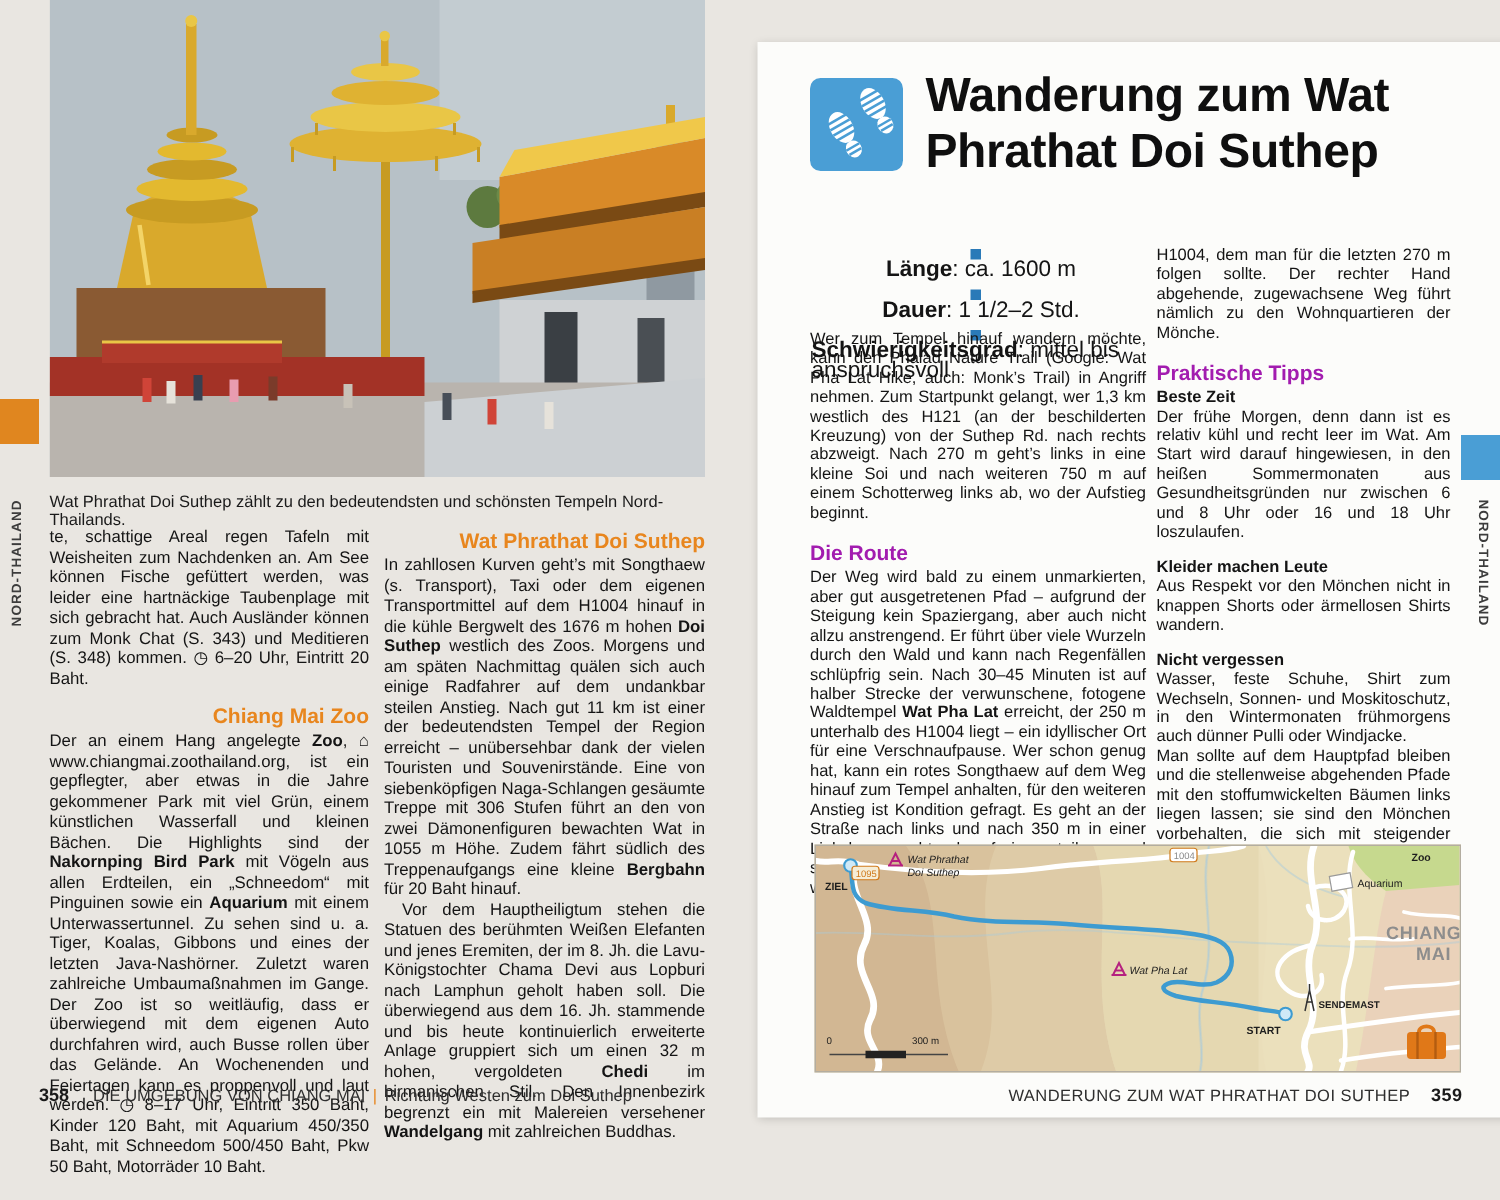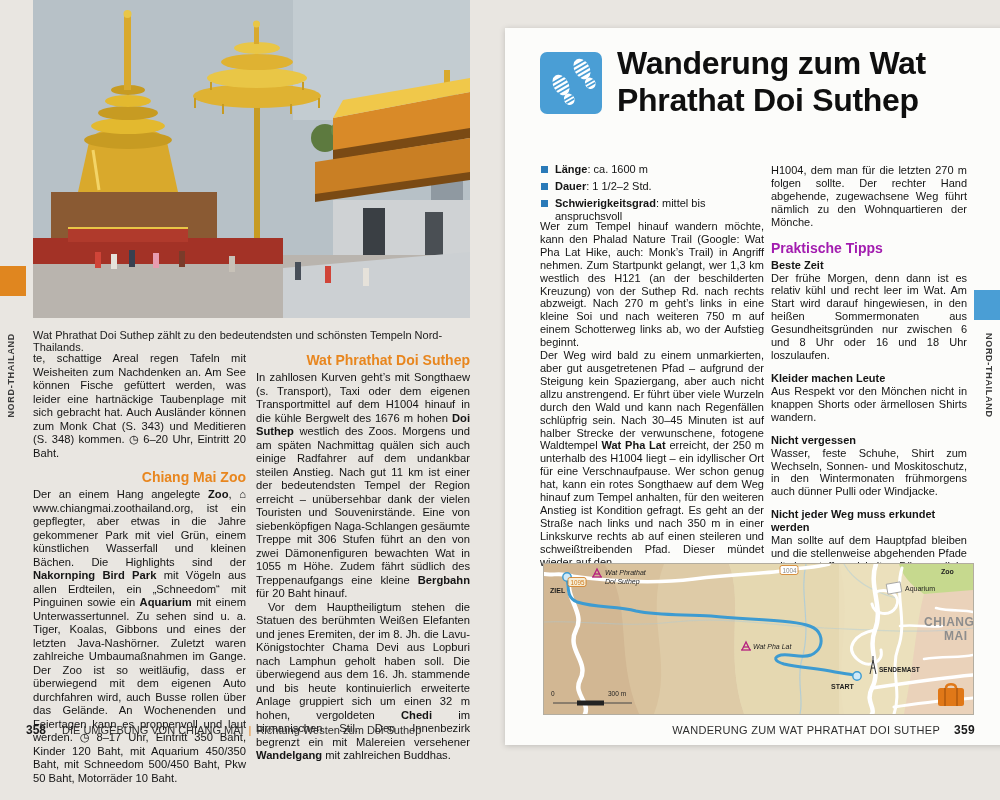--- a/index.html
+++ b/index.html
@@ -25,21 +25,21 @@
                font-size:9px;font-weight:bold;color:#3c3c3c;letter-spacing:.7px;}
   .tab-right{position:absolute;right:0;top:290px;width:26px;height:30px;background:#4a9ed5;}
   .vlabel-right{position:absolute;right:6px;top:333px;writing-mode:vertical-rl;
                font-size:9px;font-weight:bold;color:#3c3c3c;letter-spacing:.7px;}
   
   .rp{position:absolute;left:505px;top:28px;width:530px;height:717px;background:#fcfcfa;
       box-shadow:0 1px 6px rgba(0,0,0,.18);}
   .rp-icon{position:absolute;left:35px;top:24px;width:62px;height:62px;}
   .rp-title{position:absolute;left:112px;top:17px;font-size:32px;font-weight:bold;line-height:37px;color:#0f0f0f;letter-spacing:-.3px;}
   .info{position:absolute;left:36px;top:135px;width:226px;}
-  .info-row{display:flex;align-items:flex-start;margin-bottom:4px;font-size:11px;line-height:13px;}
+  .info-row{display:flex;align-items:center;margin-bottom:4px;font-size:15px;line-height:13px;flex-direction:column;}
   .sq{width:7px;height:7px;background:#2a7ab8;margin:3px 7px 0 0;flex:none;}
   .rp-col1{position:absolute;left:35px;top:192px;width:224px;}
   .rp-col2{position:absolute;left:266px;top:136px;width:196px;}
   .rp p.body{font-size:11px;line-height:12.9px;}
   .h-blue{color:#a21caf;font-size:14px;font-weight:bold;margin:11px 0 3px 0;}
   .tip-h{font-size:11px;font-weight:bold;margin:10px 0 0 0;line-height:13px;}
   .map{position:absolute;left:38px;top:535px;width:429px;height:150px;border:1px solid #b3ada0;background:#e7dcba;}
   .footer-right{position:absolute;right:25px;top:723px;font-size:11px;color:#2e2e2e;text-align:right;white-space:nowrap;letter-spacing:.3px;}
   .footer-right .fpage{margin:0 0 0 14px;text-align:right;}
 </style>
@@ -177,33 +177,33 @@
         <span><span class="b">Dauer</span><span>: 1 1/2–2 Std.</span></span>
       </div>
       <div class="info-row">
         <span class="sq"></span>
         <span><span class="b">Schwierigkeitsgrad</span><span>: mittel bis anspruchsvoll</span></span>
       </div>
     </div>
 
     <div class="rp-col1">
       <p class="body">Wer zum Tempel hinauf wandern möchte, kann den Phalad Nature Trail (Google: Wat Pha Lat Hike, auch: Monk’s Trail) in Angriff nehmen. Zum Startpunkt gelangt, wer 1,3 km westlich des H121 (an der beschilderten Kreuzung) von der Suthep Rd. nach rechts abzweigt. Nach 270 m geht’s links in eine kleine Soi und nach weiteren 750 m auf einem Schotterweg links ab, wo der Aufstieg beginnt.</p>
+      <h3 class="h-blue">Die Route</h3>
       <p class="body"><span>Der Weg wird bald zu einem unmarkierten, aber gut ausgetretenen Pfad – aufgrund der Steigung kein Spaziergang, aber auch nicht allzu anstrengend. Er führt über viele Wurzeln durch den Wald und kann nach Regenfällen schlüpfrig sein. Nach 30–45 Minuten ist auf halber Strecke der verwunschene, fotogene Waldtempel </span><span class="b">Wat Pha Lat</span><span> erreicht, der 250 m unterhalb des H1004 liegt – ein idyllischer Ort für eine Verschnaufpause. Wer schon genug hat, kann ein rotes Songthaew auf dem Weg hinauf zum Tempel anhalten, für den weiteren Anstieg ist Kondition gefragt. Es geht an der Straße nach links und nach 350 m in einer Linkskurve rechts ab auf einen steileren und schweißtreibenden Pfad. Dieser mündet wieder auf den</span></p>
     </div>
 
     <div class="rp-col2">
       <p class="body">H1004, dem man für die letzten 270 m folgen sollte. Der rechter Hand abgehende, zugewachsene Weg führt nämlich zu den Wohnquartieren der Mönche.</p>
       <h3 class="h-blue">Praktische Tipps</h3>
       <p class="tip-h" style="margin-top:0">Beste Zeit</p>
       <p class="body">Der frühe Morgen, denn dann ist es relativ kühl und recht leer im Wat. Am Start wird darauf hingewiesen, in den heißen Sommermonaten aus Gesundheitsgründen nur zwischen 6 und 8 Uhr oder 16 und 18 Uhr loszulaufen.</p>
       <p class="tip-h">Kleider machen Leute</p>
       <p class="body">Aus Respekt vor den Mönchen nicht in knappen Shorts oder ärmellosen Shirts wandern.</p>
       <p class="tip-h">Nicht vergessen</p>
       <p class="body">Wasser, feste Schuhe, Shirt zum Wechseln, Sonnen- und Moskitoschutz, in den Wintermonaten frühmorgens auch dünner Pulli oder Windjacke.</p>
-      <p class="tip-h">Nicht jeder Weg muss erkundet werden</p>
       <p class="body">Man sollte auf dem Hauptpfad bleiben und die stellenweise abgehenden Pfade mit den stoffumwickelten Bäumen links liegen lassen; sie sind den Mönchen vorbehalten, die sich mit steigender Popularität des Hauptpfads Alternativrouten gesucht haben, um in Ruhe zu den Tempeln zu gelangen.</p>
     </div>
 
     <div class="map">
       <svg width="429" height="150" viewBox="0 0 429 150">
 
         <rect width="429" height="150" fill="#e7dcba"></rect>
         <path d="M0,0 L120,0 C100,50 130,100 110,150 L0,150 Z" fill="#cfb38f" opacity=".9"></path>
         <path d="M60,0 C90,40 70,90 95,150 L200,150 C180,90 200,40 185,0 Z" fill="#dbc6a0" opacity=".75"></path>
         <path d="M185,0 C200,40 180,90 200,150 L300,150 C290,100 310,50 295,0 Z" fill="#e4d6ae" opacity=".7"></path>

